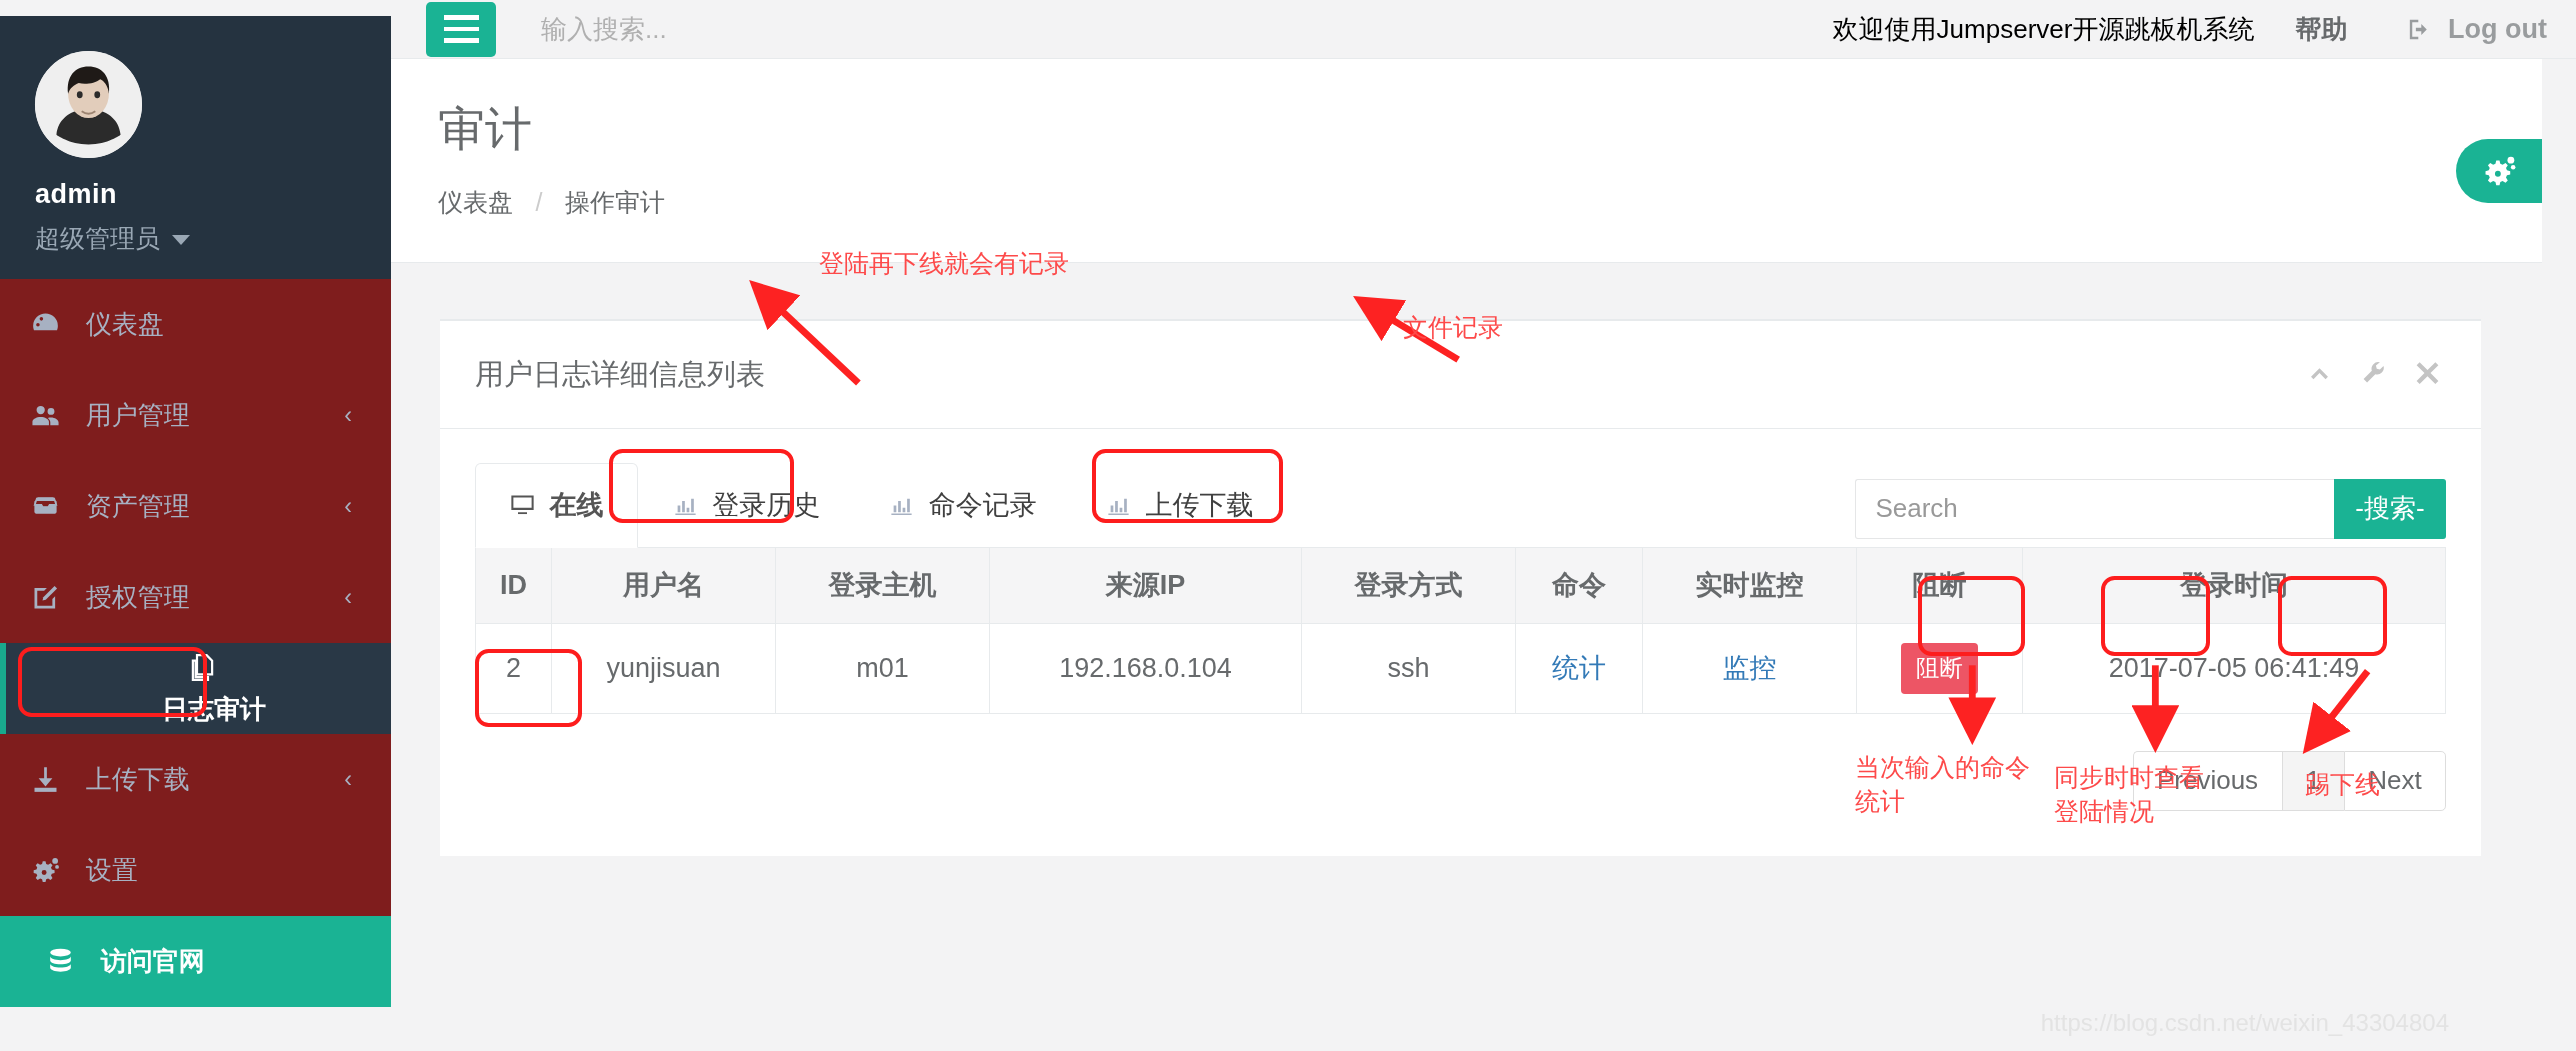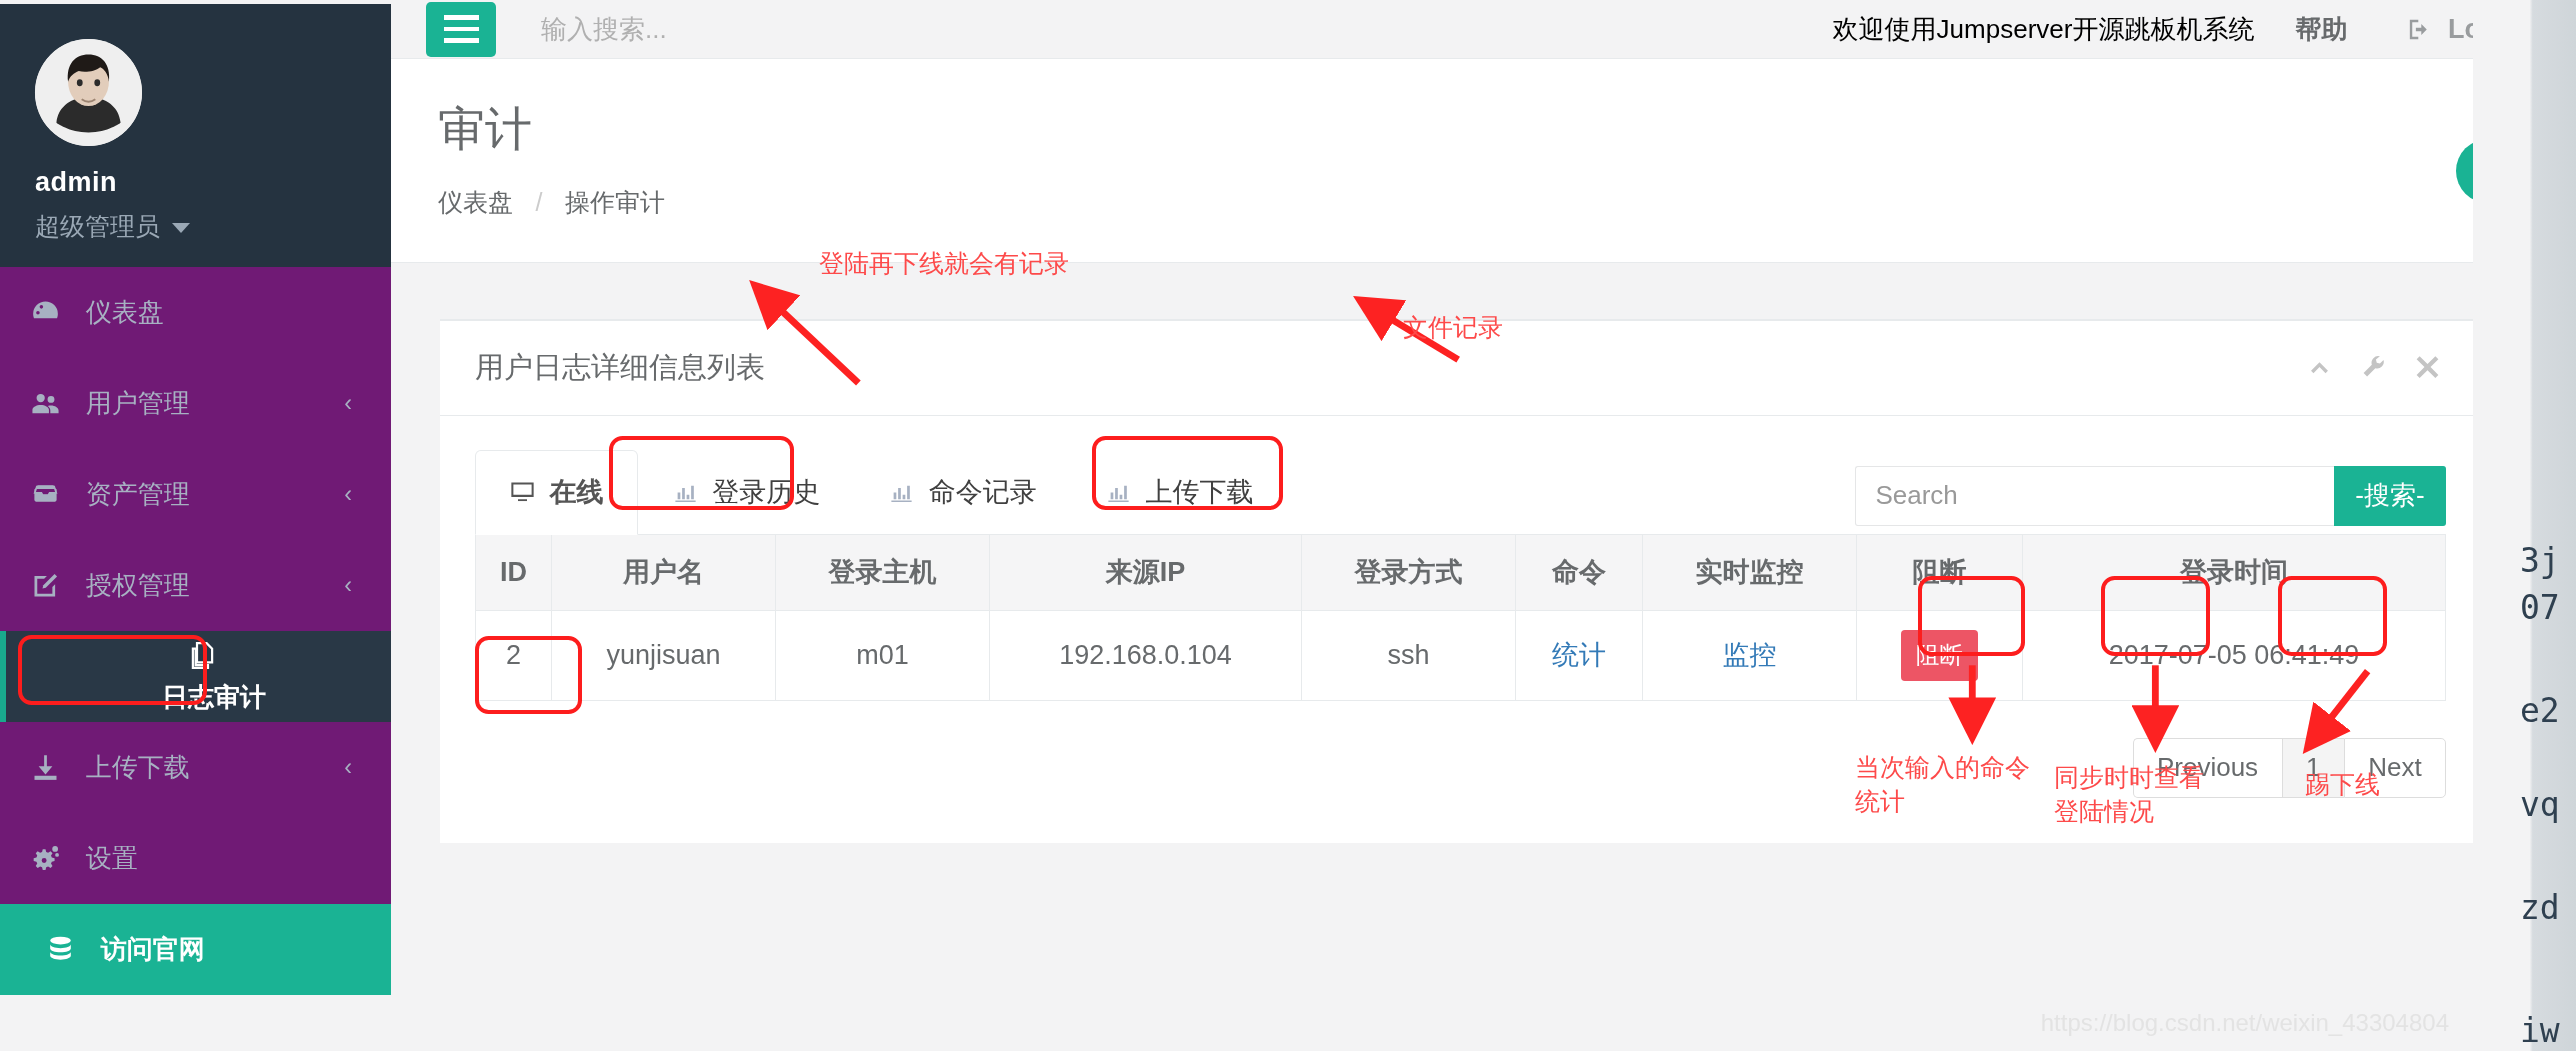--- a/index.html
+++ b/index.html
@@ -6,23 +6,23 @@
   html, body {
     width: 2576px; height: 1051px;
     overflow: hidden;
     font-family: "Liberation Sans", "DejaVu Sans", sans-serif;
     background: #f3f3f4;
   }
   #root { position: relative; width: 2576px; height: 1051px; }
 
   
   .sidebar {
-    position: absolute; left: 0; top: 4px;
+    position: absolute; left: 0; top: 16px;
     width: 391px; height: 969px;
-    background: #701a75;
+    background: #7f1d1d;
   }
   .profile {
     padding: 35px 0 0 35px;
     height: 263px;
     background: #253340;
   }
   .avatar {
     width: 107px; height: 107px; border-radius: 50%;
     overflow: hidden; background: #e8e8e8;
     position: relative;
@@ -141,21 +141,21 @@
     position:absolute; left:391px; top:264px;
     width:2185px; height:788px;
     background:#f3f3f4;
   }
   .panel {
     position:absolute; left:49px; top:55px;
     width: 2041px;
     background:#fff; border-top: 2.9px solid #e7eaec;
   }
   .panel-head {
-    height: 95px; display:flex; align-items:center;
+    height: 108px; display:flex; align-items:center;
     padding: 0 39px 0 35px;
     border-bottom:1px solid #e7eaec;
   }
   .panel-title { font-size: 29px; color:#676a6c; }
   .panel-tools { margin-left:auto; display:flex; align-items:center; gap: 25px; }
   .panel-tools svg { fill:#c4c4c4; }
 
   .panel-body { padding: 33px 35px 45px 35px; position: relative; }
 
   .tabs-row { display:flex; align-items:flex-end; position:relative; }
@@ -525,24 +525,16 @@
 
     <div class="anno" style="left:428px; top:-17.5px;">登陆再下线就会有记录</div>
     <div class="anno" style="left:1012px; top:47px;">文件记录</div>
     <div class="anno" style="left:1464px; top:487px;">当次输入的命令
 统计</div>
     <div class="anno" style="left:1663px; top:497px;">同步时时查看
 登陆情况</div>
     <div class="anno" style="left:1914px; top:504px;">踢下线</div>
   </div>
 
-  <div class="rightcol">
-    <div class="frag" style="top:541px;">3j</div>
-    <div class="frag" style="top:588px;">07</div>
-    <div class="frag" style="top:691px;">e2</div>
-    <div class="frag" style="top:785px;">vq</div>
-    <div class="frag" style="top:888px;">zd</div>
-    <div class="frag" style="top:1011px;">iw</div>
-  </div>
 
   <div class="watermark">https://blog.csdn.net/weixin_43304804</div>
 </div>
 
 
 </body></html>

